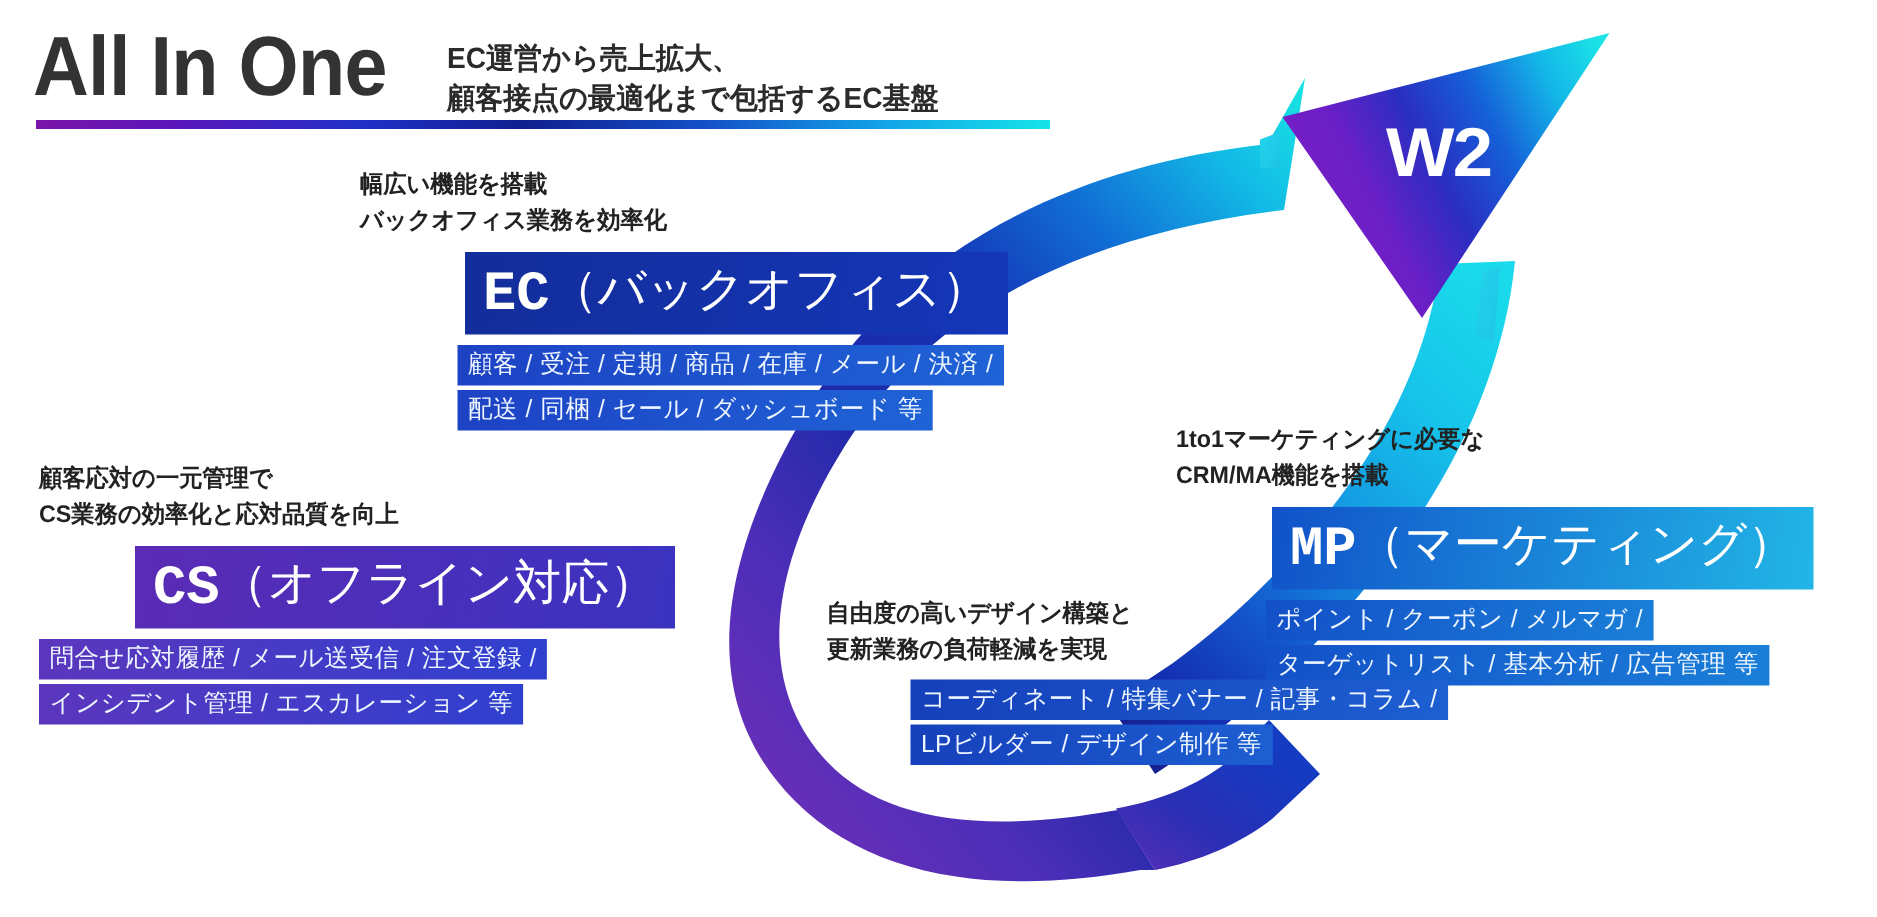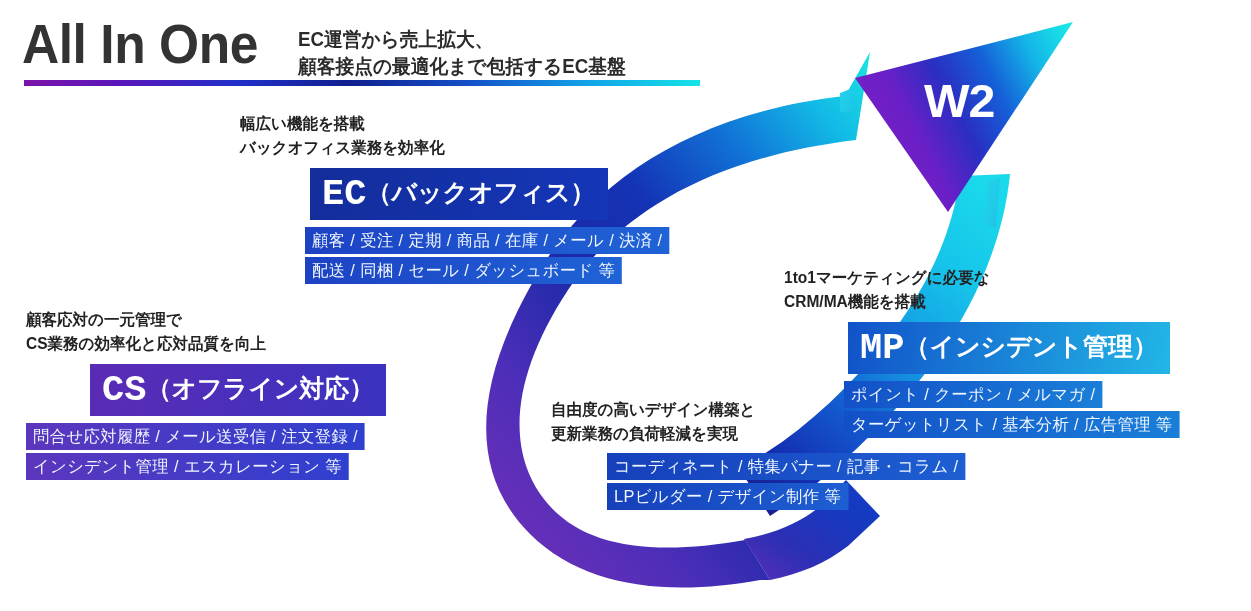--- a/index.html
+++ b/index.html
@@ -101,22 +101,22 @@
   }
   .title-bar .code {
     font-family: Liberation Mono, monospace;
     font-weight: 700;
     font-size: 37px;
     line-height: 40px;
     letter-spacing: 0px;
     vertical-align: -1px;
   }
   .title-bar .jp {
-    font-weight: 700;
-    font-size: 25px;
+    font-weight: 400;
+    font-size: 32px;
     line-height: 40px;
     letter-spacing: 0px;
     vertical-align: 2px;
   }
   .tags {
     margin-top: 7px;
   }
   .tag-line {
     display: table;
     padding: 2px 7px 3px 7px;
@@ -142,21 +142,21 @@
   #sec-mp .title-bar { background: linear-gradient(100deg,#1152c9 0%, #22b6e6 100%); }
   #sec-mp .tag-line  { background: linear-gradient(95deg,#1350c8 0%, #1a7fd8 100%); }
 
   
   #sec-cms .title-bar { background: linear-gradient(100deg,#11389f 0%, #1450c6 100%); }
   #sec-cms .tag-line  { background: linear-gradient(95deg,#1640bb 0%, #1d5fd2 100%); }
 
   
   #sec-ec  { left: 240px; top: 112px; }
   #sec-cs  { left: 26px;  top: 308px; }
-  #sec-mp  { left: 784px; top: 266px; }
+  #sec-mp  { left: 784px; top: 282px; }
   #sec-cms { left: 551px; top: 398px; }
 
   #sec-ec  .title-bar { margin-left: 70px; }
   #sec-ec  .tags      { margin-left: 65px; }
   #sec-cs  .title-bar { margin-left: 64px; }
   #sec-cs  .tags      { }
   #sec-mp  .title-bar { margin-left: 64px; }
   #sec-mp  .tags      { margin-left: 60px; text-align: center; }
   #sec-cms .title-bar { margin-left: 60px; }
   #sec-cms .tags      { margin-left: 56px; }
@@ -306,21 +306,21 @@
       <div class="tag-line">インシデント管理 / エスカレーション 等</div>
     </div>
   </div>
 
   <div class="section" id="sec-mp">
     <div class="lead">
       <div>1to1マーケティングに必要な</div>
       <div>CRM/MA機能を搭載</div>
     </div>
     <div class="title-bar">
-      <span class="code">MP</span><span class="jp">（インシデント管理）</span>
+      <span class="code">MP</span><span class="jp">（マーケティング）</span>
     </div>
     <div class="tags">
       <div class="tag-line">ポイント / クーポン / メルマガ /</div>
       <div class="tag-line">ターゲットリスト / 基本分析 / 広告管理 等</div>
     </div>
   </div>
 
   <div class="section" id="sec-cms">
     <div class="lead">
       <div>自由度の高いデザイン構築と</div>

